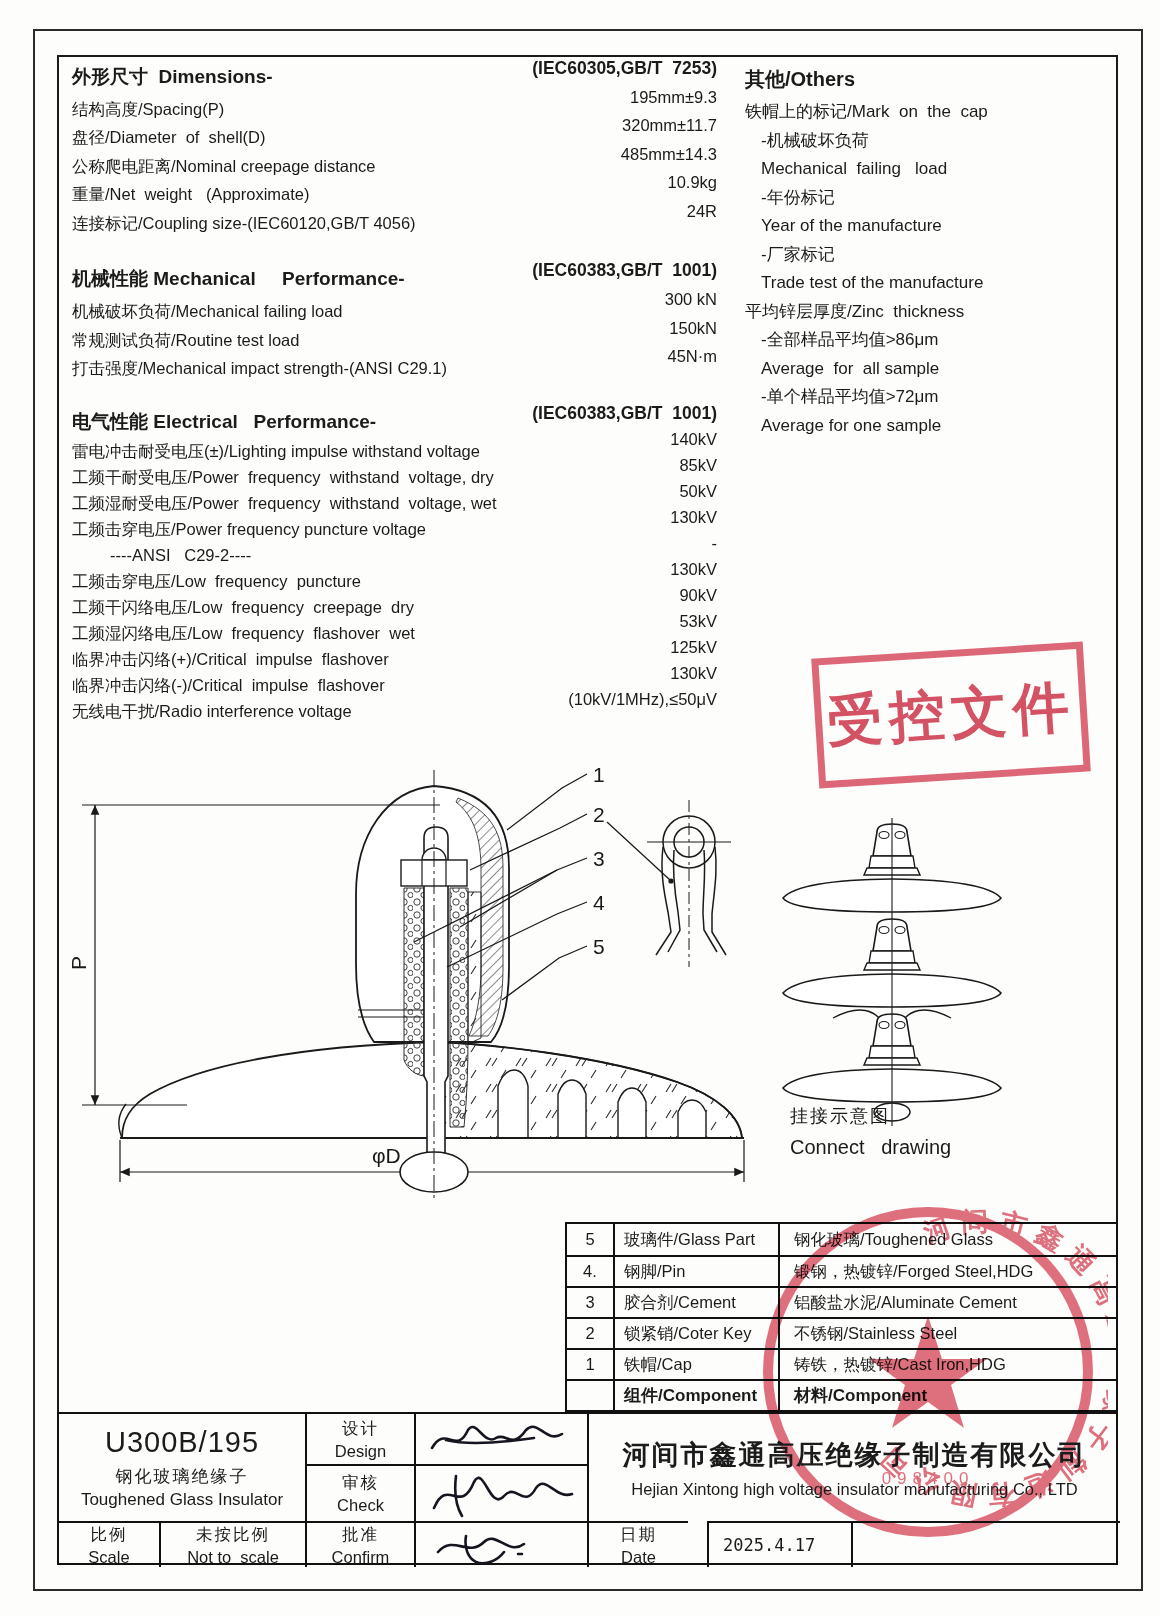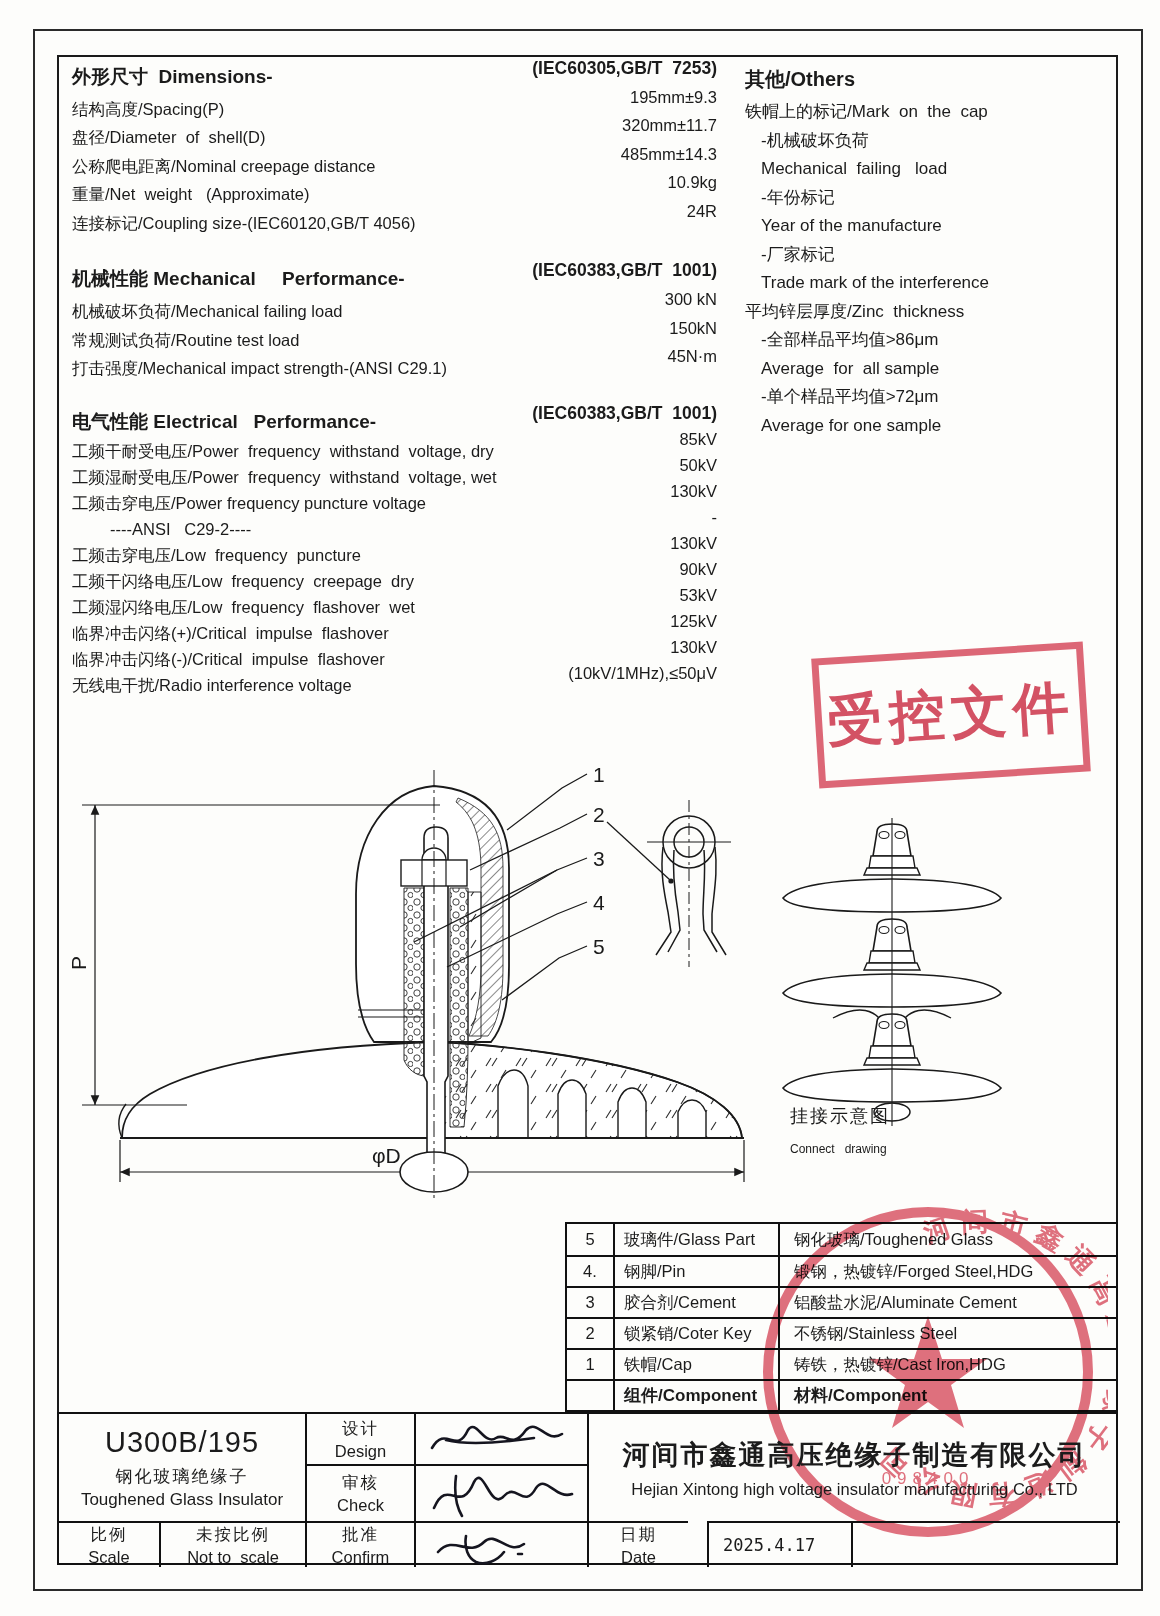--- a/index.html
+++ b/index.html
@@ -35,21 +35,21 @@
          border:7px solid rgba(213,62,82,.78);transform:rotate(-3.6deg);
          display:flex;align-items:center;justify-content:center;
          color:rgba(206,52,74,.85);font-size:56px;font-weight:bold;letter-spacing:6px;
          mix-blend-mode:multiply;}
 
   
   #main-drawing{position:absolute;left:62px;top:742px;}
   #connect-drawing{position:absolute;left:775px;top:818px;}
   #connect-caption{position:absolute;left:790px;top:1104px;width:212px;text-align:left;}
   #connect-caption .zh{font-size:18px;letter-spacing:2px;}
-  #connect-caption .en{font-size:12px;margin-top:14px;white-space:pre-wrap;}
+  #connect-caption .en{font-size:20px;margin-top:8px;white-space:pre-wrap;}
 
   
   #red-seal{position:absolute;left:748px;top:1192px;mix-blend-mode:multiply;}
 
   
   #component-table{position:absolute;left:565px;top:1222px;width:553px;height:190px;
     border:2px solid #111;display:grid;grid-template-columns:46px 165px 1fr;grid-auto-rows:31px;}
   .ct-cell{display:flex;align-items:center;font-size:16.5px;overflow:hidden;white-space:nowrap;}
   .ct-no{justify-content:center;}
   .ct-part{padding-left:9px;}
@@ -129,20 +129,24 @@
           </div>
         </div>
     </div>
     <div id="group-electrical">
       <div class="spec-head">
         <span class="spec-title">电气性能 Electrical   Performance-</span>
         <span class="spec-std">(IEC60383,GB/T  1001)</span>
       </div>
       <div class="spec-rows">
           <div class="spec-row">
+            <span class="lbl">雷电冲击耐受电压(±)/Lighting impulse withstand voltage</span>
+            <span class="val">140kV</span>
+          </div>
+          <div class="spec-row">
             <span class="lbl">工频干耐受电压/Power  frequency  withstand  voltage, dry</span>
             <span class="val">85kV</span>
           </div>
           <div class="spec-row">
             <span class="lbl">工频湿耐受电压/Power  frequency  withstand  voltage, wet</span>
             <span class="val">50kV</span>
           </div>
           <div class="spec-row">
             <span class="lbl">工频击穿电压/Power frequency puncture voltage</span>
             <span class="val">130kV</span>
@@ -181,21 +185,21 @@
 
   <div id="others-col">
     <div id="others-title">其他/Others</div>
     <div id="others-lines">
         <div class="oth-line">铁帽上的标记/Mark  on  the  cap</div>
         <div class="oth-line ind1">-机械破坏负荷</div>
         <div class="oth-line ind1">Mechanical  failing   load</div>
         <div class="oth-line ind1">-年份标记</div>
         <div class="oth-line ind1">Year of the manufacture</div>
         <div class="oth-line ind1">-厂家标记</div>
-        <div class="oth-line ind1">Trade mark of the interference</div>
+        <div class="oth-line ind1">Trade test of the manufacture</div>
         <div class="oth-line">平均锌层厚度/Zinc  thickness</div>
         <div class="oth-line ind1">-全部样品平均值&gt;86μm</div>
         <div class="oth-line ind1">Average  for  all sample</div>
         <div class="oth-line ind1">-单个样品平均值&gt;72μm</div>
         <div class="oth-line ind1">Average for one sample</div>
       </div>
   </div>
 
   <div id="stamp">
     <span>受控文件</span>

